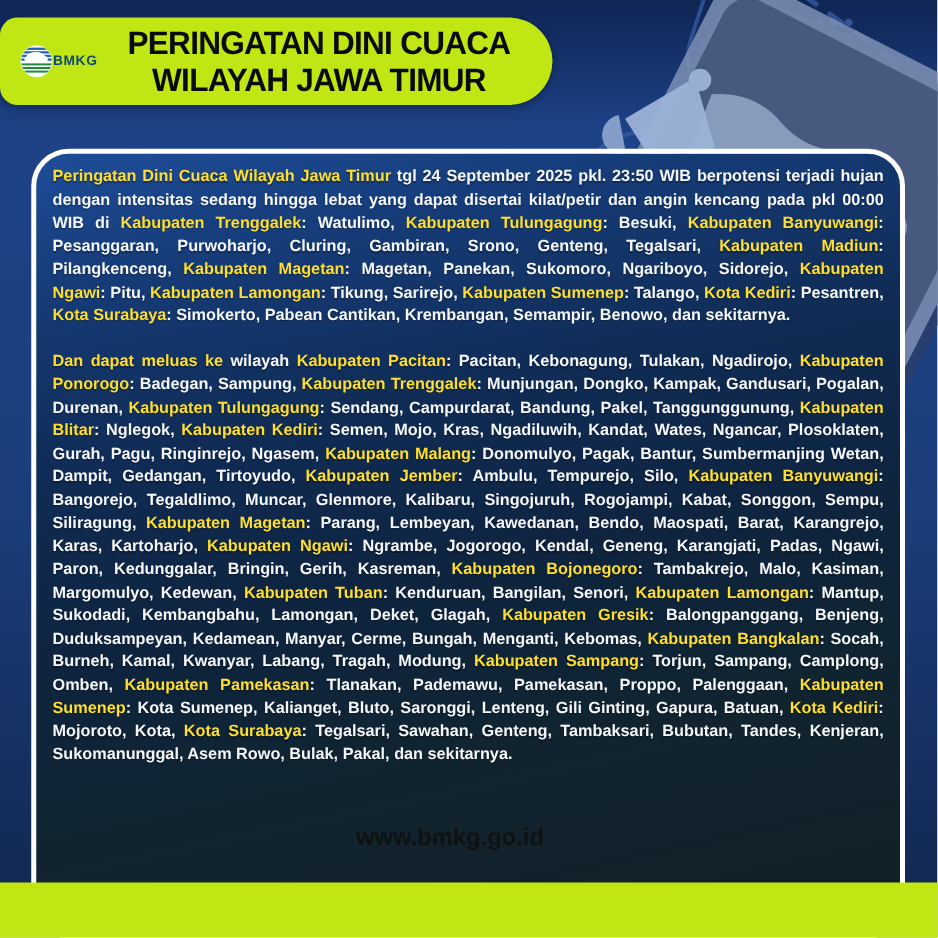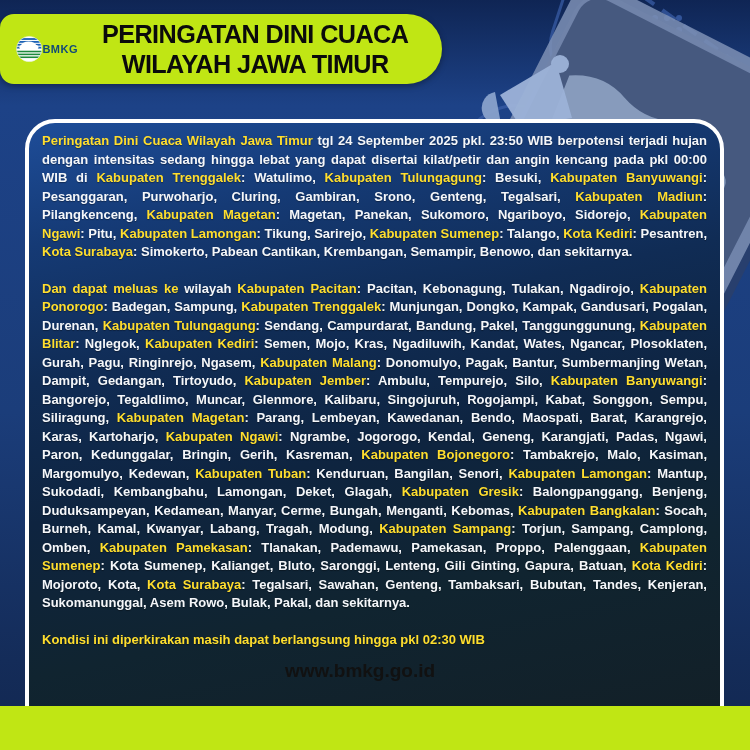--- a/index.html
+++ b/index.html
@@ -136,21 +136,20 @@
     <div class="banner-title">
       <div>PERINGATAN DINI CUACA</div>
       <div>WILAYAH JAWA TIMUR</div>
     </div>
   </div>
 
   <div class="warnbox">
     <div>
         <p class="para"><span class="seg-y">Peringatan Dini Cuaca Wilayah Jawa Timur</span><span class="seg-w"> tgl 24 September 2025 pkl. 23:50 WIB berpotensi terjadi hujan dengan intensitas sedang hingga lebat yang dapat disertai kilat/petir dan angin kencang pada pkl 00:00 WIB di </span><span class="seg-y">Kabupaten Trenggalek</span><span class="seg-w">: Watulimo, </span><span class="seg-y">Kabupaten Tulungagung</span><span class="seg-w">: Besuki, </span><span class="seg-y">Kabupaten Banyuwangi</span><span class="seg-w">: Pesanggaran, Purwoharjo, Cluring, Gambiran, Srono, Genteng, Tegalsari, </span><span class="seg-y">Kabupaten Madiun</span><span class="seg-w">: Pilangkenceng, </span><span class="seg-y">Kabupaten Magetan</span><span class="seg-w">: Magetan, Panekan, Sukomoro, Ngariboyo, Sidorejo, </span><span class="seg-y">Kabupaten Ngawi</span><span class="seg-w">: Pitu, </span><span class="seg-y">Kabupaten Lamongan</span><span class="seg-w">: Tikung, Sarirejo, </span><span class="seg-y">Kabupaten Sumenep</span><span class="seg-w">: Talango, </span><span class="seg-y">Kota Kediri</span><span class="seg-w">: Pesantren, </span><span class="seg-y">Kota Surabaya</span><span class="seg-w">: Simokerto, Pabean Cantikan, Krembangan, Semampir, Benowo, dan sekitarnya.</span></p>
         <p class="para"><span class="seg-y">Dan dapat meluas ke</span><span class="seg-w"> wilayah </span><span class="seg-y">Kabupaten Pacitan</span><span class="seg-w">: Pacitan, Kebonagung, Tulakan, Ngadirojo, </span><span class="seg-y">Kabupaten Ponorogo</span><span class="seg-w">: Badegan, Sampung, </span><span class="seg-y">Kabupaten Trenggalek</span><span class="seg-w">: Munjungan, Dongko, Kampak, Gandusari, Pogalan, Durenan, </span><span class="seg-y">Kabupaten Tulungagung</span><span class="seg-w">: Sendang, Campurdarat, Bandung, Pakel, Tanggunggunung, </span><span class="seg-y">Kabupaten Blitar</span><span class="seg-w">: Nglegok, </span><span class="seg-y">Kabupaten Kediri</span><span class="seg-w">: Semen, Mojo, Kras, Ngadiluwih, Kandat, Wates, Ngancar, Plosoklaten, Gurah, Pagu, Ringinrejo, Ngasem, </span><span class="seg-y">Kabupaten Malang</span><span class="seg-w">: Donomulyo, Pagak, Bantur, Sumbermanjing Wetan, Dampit, Gedangan, Tirtoyudo, </span><span class="seg-y">Kabupaten Jember</span><span class="seg-w">: Ambulu, Tempurejo, Silo, </span><span class="seg-y">Kabupaten Banyuwangi</span><span class="seg-w">: Bangorejo, Tegaldlimo, Muncar, Glenmore, Kalibaru, Singojuruh, Rogojampi, Kabat, Songgon, Sempu, Siliragung, </span><span class="seg-y">Kabupaten Magetan</span><span class="seg-w">: Parang, Lembeyan, Kawedanan, Bendo, Maospati, Barat, Karangrejo, Karas, Kartoharjo, </span><span class="seg-y">Kabupaten Ngawi</span><span class="seg-w">: Ngrambe, Jogorogo, Kendal, Geneng, Karangjati, Padas, Ngawi, Paron, Kedunggalar, Bringin, Gerih, Kasreman, </span><span class="seg-y">Kabupaten Bojonegoro</span><span class="seg-w">: Tambakrejo, Malo, Kasiman, Margomulyo, Kedewan, </span><span class="seg-y">Kabupaten Tuban</span><span class="seg-w">: Kenduruan, Bangilan, Senori, </span><span class="seg-y">Kabupaten Lamongan</span><span class="seg-w">: Mantup, Sukodadi, Kembangbahu, Lamongan, Deket, Glagah, </span><span class="seg-y">Kabupaten Gresik</span><span class="seg-w">: Balongpanggang, Benjeng, Duduksampeyan, Kedamean, Manyar, Cerme, Bungah, Menganti, Kebomas, </span><span class="seg-y">Kabupaten Bangkalan</span><span class="seg-w">: Socah, Burneh, Kamal, Kwanyar, Labang, Tragah, Modung, </span><span class="seg-y">Kabupaten Sampang</span><span class="seg-w">: Torjun, Sampang, Camplong, Omben, </span><span class="seg-y">Kabupaten Pamekasan</span><span class="seg-w">: Tlanakan, Pademawu, Pamekasan, Proppo, Palenggaan, </span><span class="seg-y">Kabupaten Sumenep</span><span class="seg-w">: Kota Sumenep, Kalianget, Bluto, Saronggi, Lenteng, Gili Ginting, Gapura, Batuan, </span><span class="seg-y">Kota Kediri</span><span class="seg-w">: Mojoroto, Kota, </span><span class="seg-y">Kota Surabaya</span><span class="seg-w">: Tegalsari, Sawahan, Genteng, Tambaksari, Bubutan, Tandes, Kenjeran, Sukomanunggal, Asem Rowo, Bulak, Pakal, dan sekitarnya.</span></p>
-        <p class="para"><span class="seg-y">Kondisi ini diperkirakan masih dapat berlangsung hingga pkl 02:30 WIB</span></p>
       </div>
   </div>
 
   <div class="footer">
     <span class="site">www.bmkg.go.id</span>
     <span class="fdiv"></span>
     <span class="fdiv"></span>
     <span class="call">
       <span class="icon">
         <svg width="25" height="25" viewBox="0 0 25 25">

